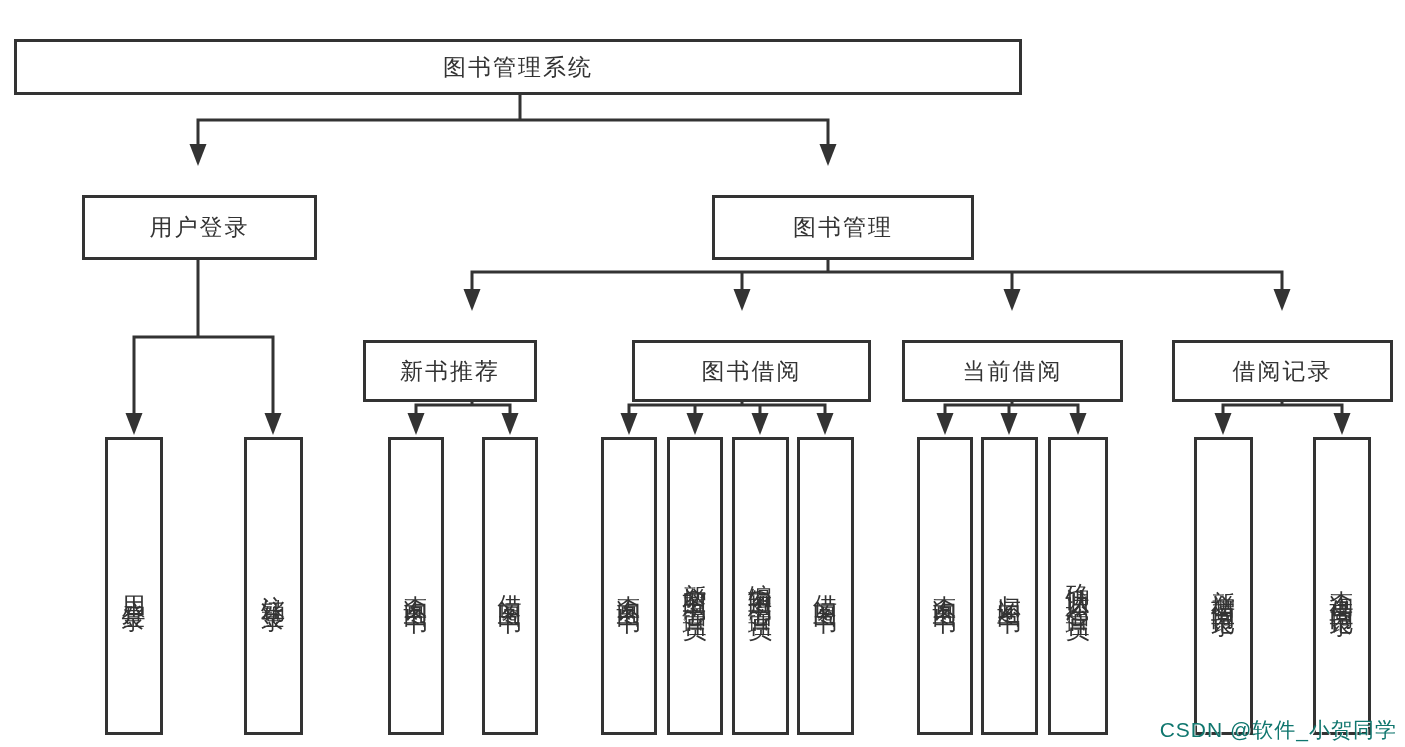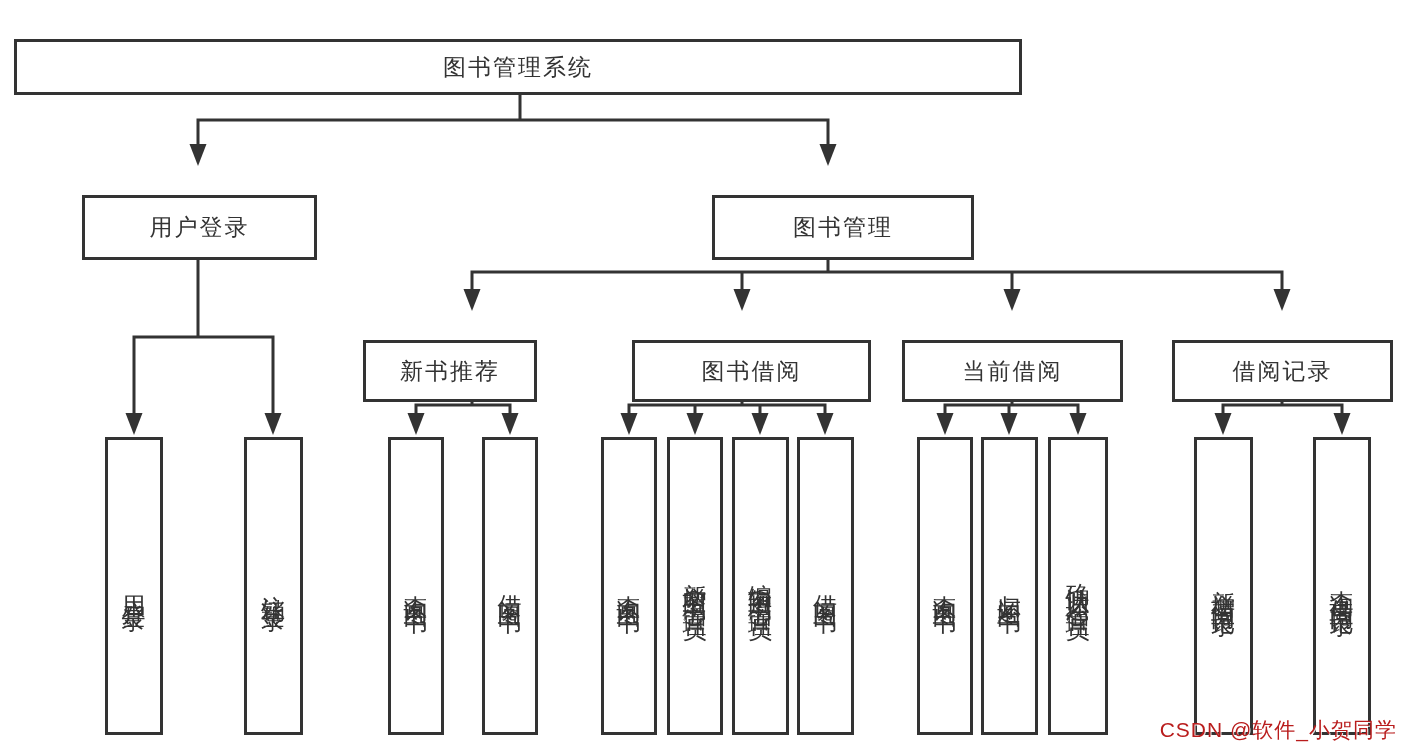--- a/index.html
+++ b/index.html
@@ -13,21 +13,21 @@
     display:flex;align-items:center;justify-content:center;
     color:#333333;z-index:2;
   }
   .hbox{font-size:23px;letter-spacing:2px;white-space:nowrap;margin-top:27px;}
   .vbox{
     writing-mode:vertical-rl;text-orientation:mixed;
     font-size:24px;letter-spacing:5px;line-height:1.05;
   }
   .watermark{
     position:absolute;right:8px;bottom:3px;z-index:3;
-    font-size:21px;color:#b91c1c;letter-spacing:1px;white-space:nowrap;
+    font-size:21px;color:#0f766e;letter-spacing:1px;white-space:nowrap;
     text-shadow:1px 1px 0 rgba(255,255,255,0.85);
   }
 </style>
 </head>
 <body>
 
 <div class="canvas">
 
   <svg class="wires" width="1405" height="747" viewBox="0 0 1405 747">
     <g stroke="#333333" stroke-width="3" fill="none">

